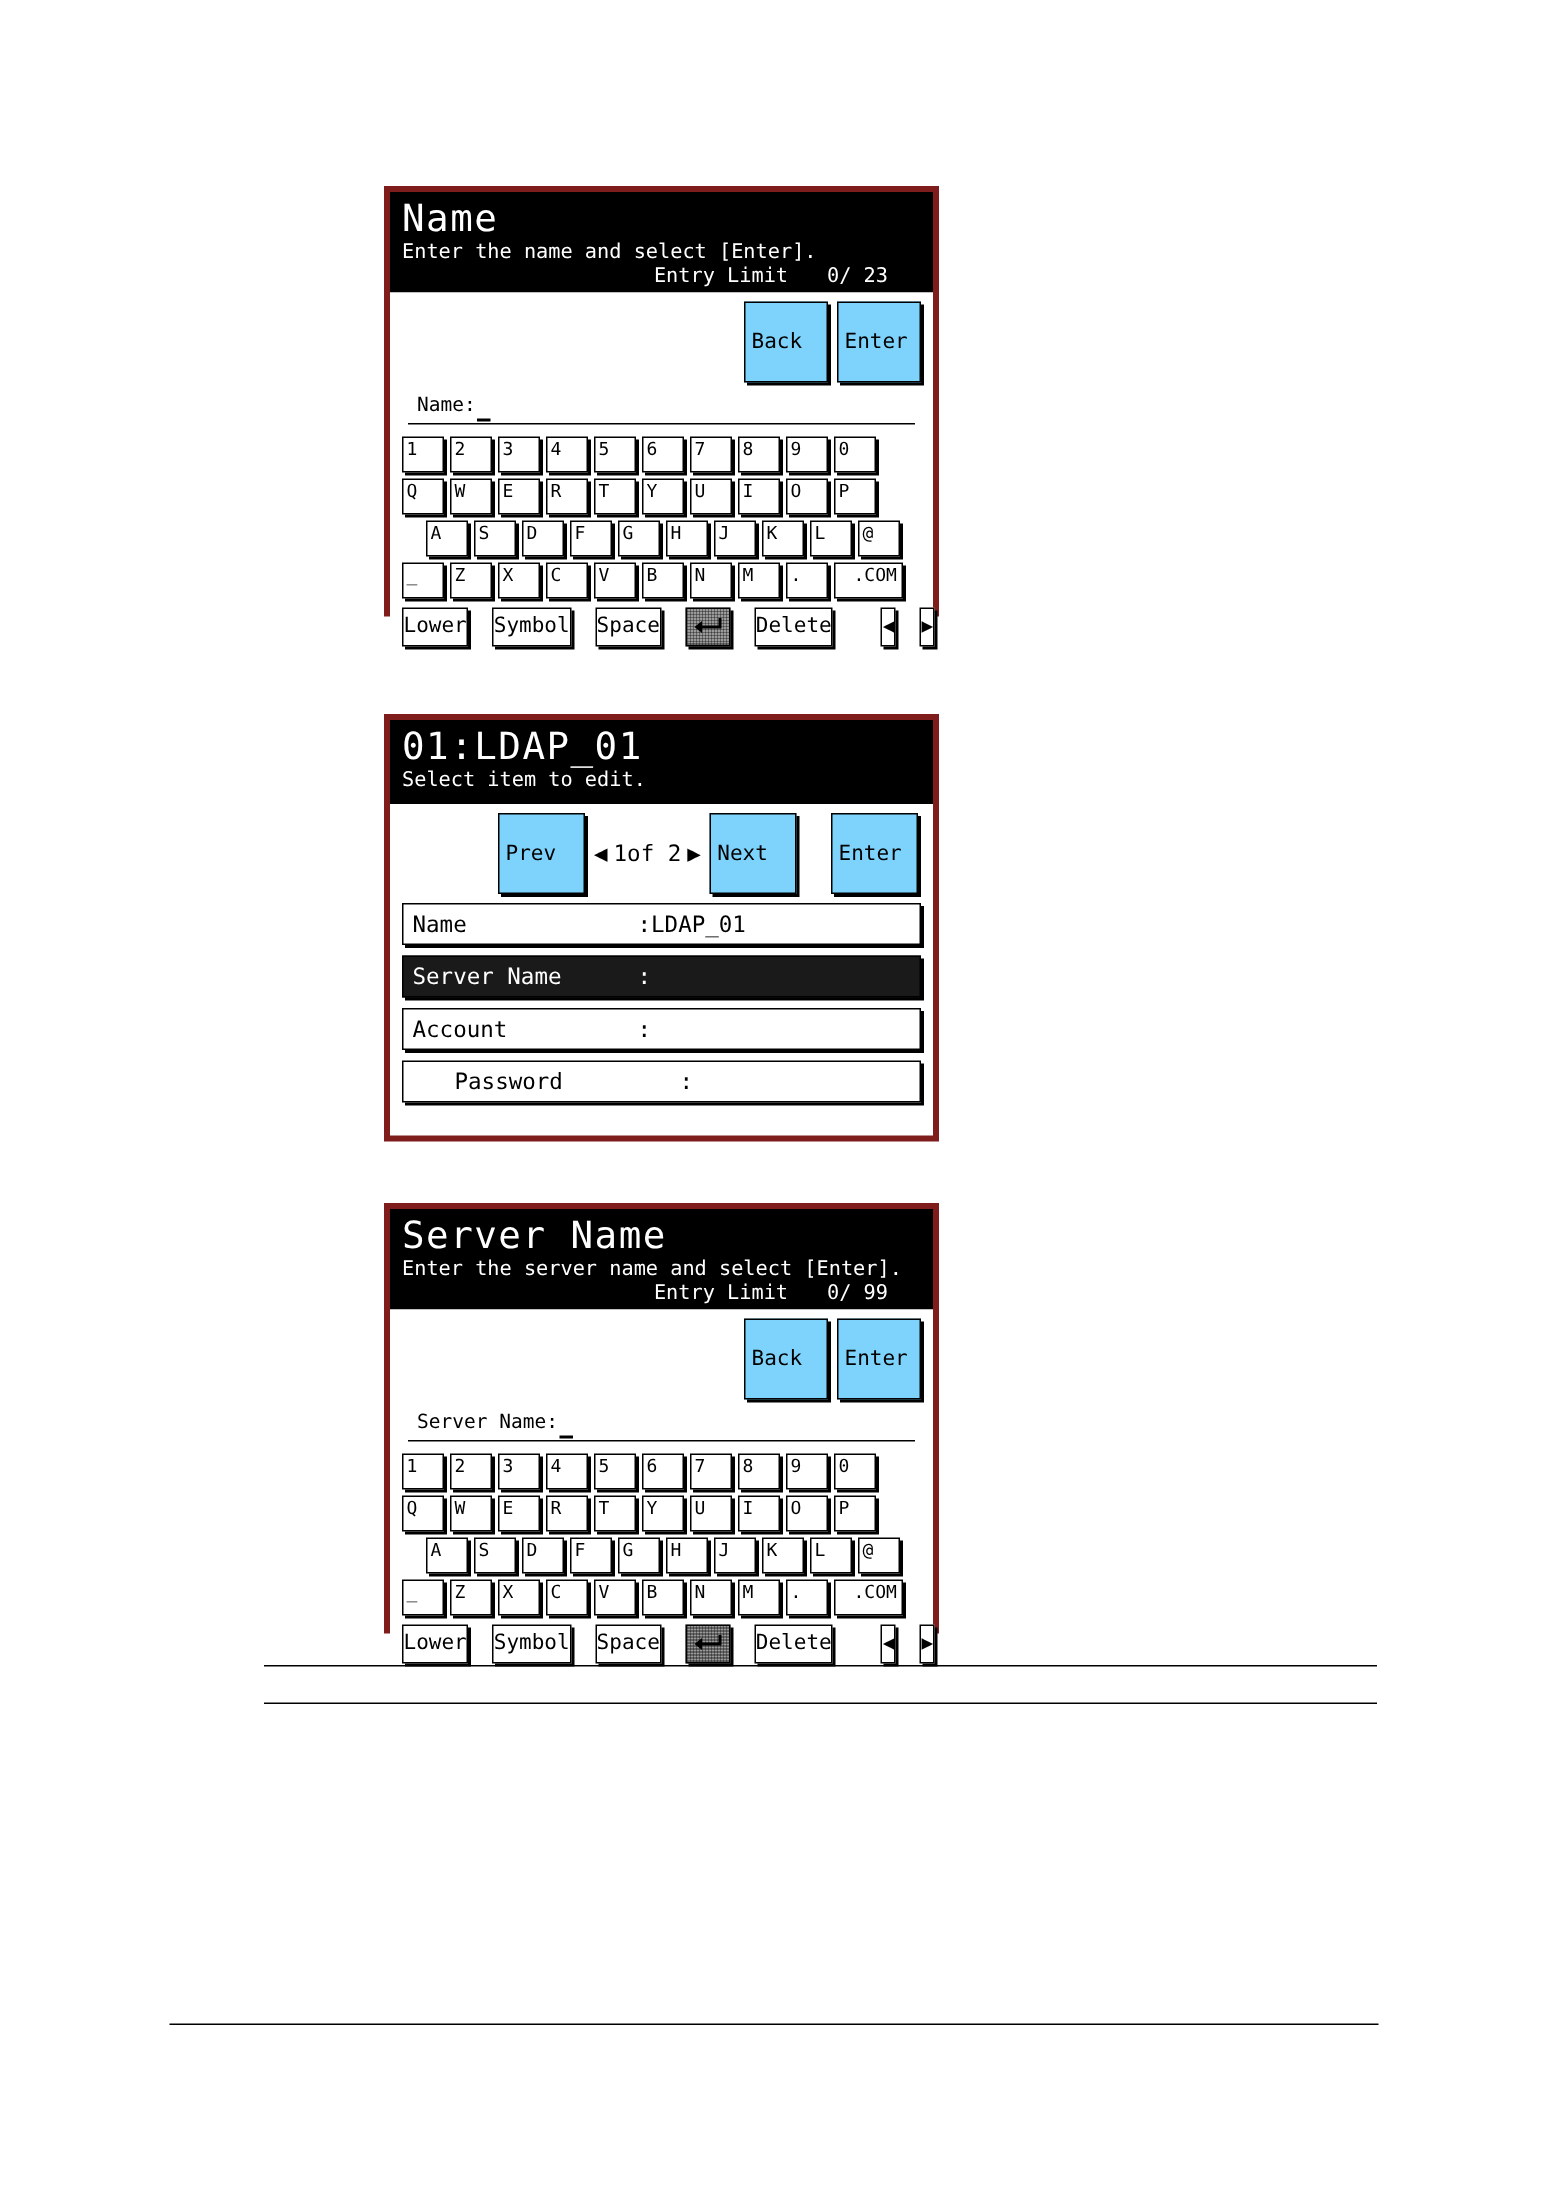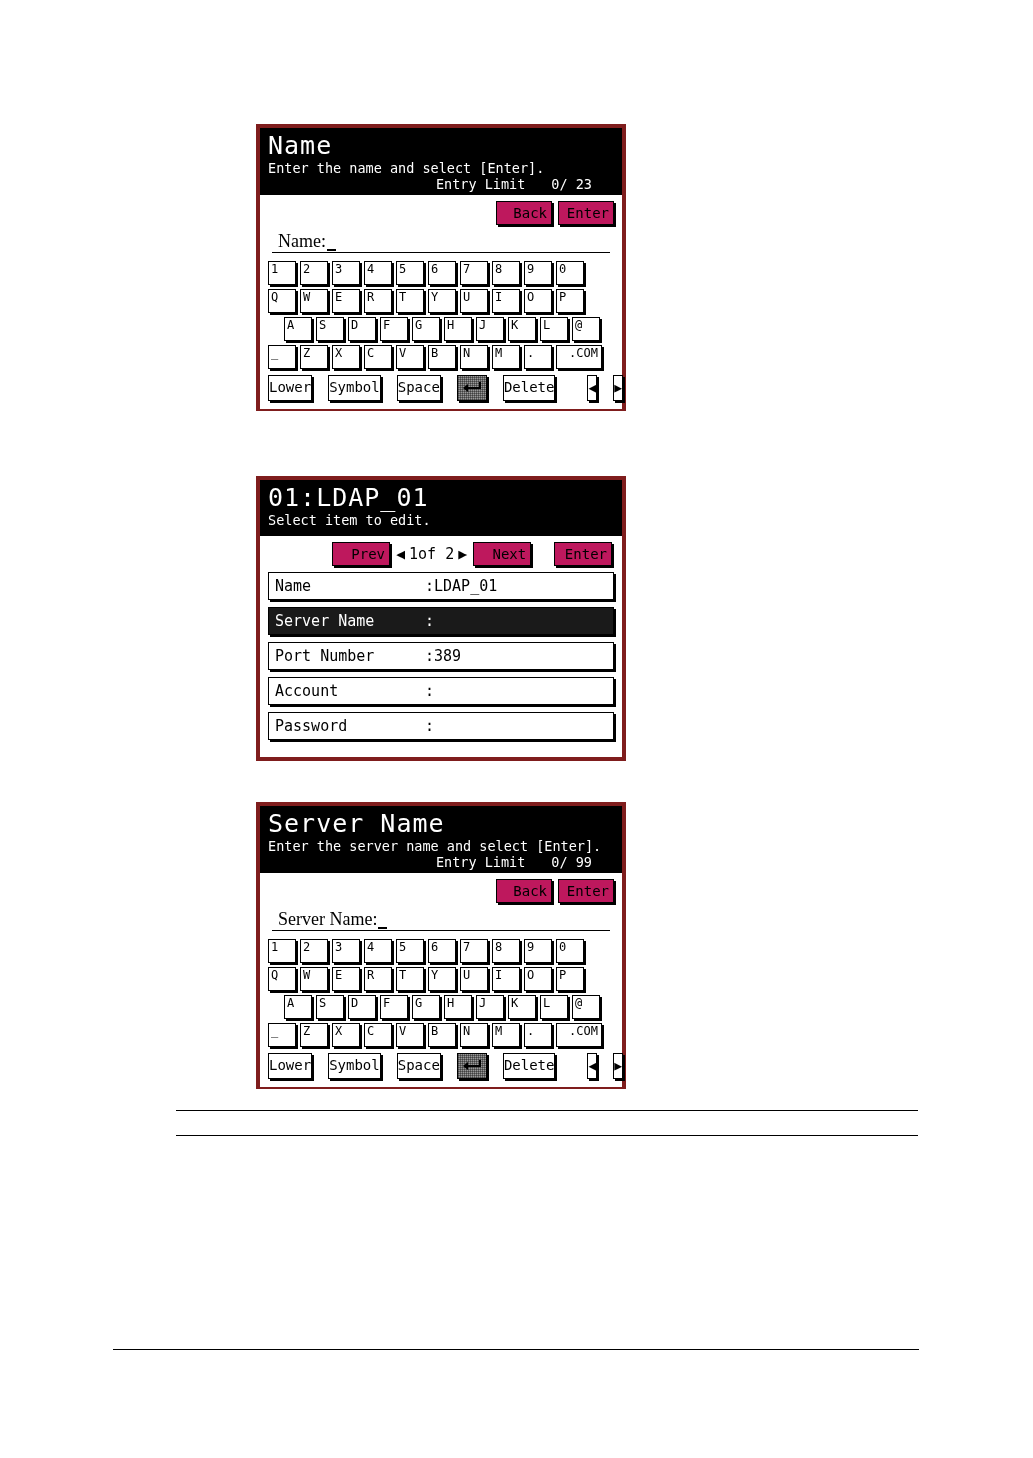--- a/index.html
+++ b/index.html
@@ -52,51 +52,50 @@
 
   .panel-body {
     background: #ffffff;
     padding: 6px 8px 8px 8px;
     box-sizing: border-box;
   }
 
   
   .btn {
     border: 1.5px solid #000;
-    background: #be185d;
+    background: #7dd3fc;
     font-family: "DejaVu Sans Mono", monospace;
     font-size: 14px;
     line-height: 20px;
-    text-align: right;
+    text-align: left;
     box-sizing: border-box;
     display: inline-block;
-    padding: 1px 4px;
+    padding: 16px 4px;
     white-space: nowrap;
   }
   .btn.shadow {
     box-shadow: 2px 2px 0 #000;
   }
 
   
   .kbd-toprow {
     display: flex;
     justify-content: flex-end;
     gap: 6px;
     margin-bottom: 4px;
   }
   .kbd-toprow .btn { width: 56px; }
 
   .field-line {
     border-bottom: 1.5px solid #000;
-    font-size: 18px;
+    font-size: 13px;
     line-height: 20px;
     padding: 2px 2px 1px 6px;
     margin: 2px 4px 8px 4px;
     white-space: nowrap;
-    font-family: Liberation Serif, serif;
   }
   .caret {
     display: inline-block;
     border-bottom: 2px solid #000;
     width: 9px;
     height: 13px;
     vertical-align: bottom;
     margin-left: 1px;
   }
 
@@ -409,28 +408,24 @@
 
     <div class="list-item">
       <span class="li-label">Name</span>
       <span class="li-value">:LDAP_01</span>
     </div>
     <div class="list-item selected">
       <span class="li-label">Server Name</span>
       <span class="li-value">:</span>
     </div>
     <div class="list-item">
-      <span class="li-label">Port Number</span>
-      <span class="li-value">:389</span>
-    </div>
-    <div class="list-item">
       <span class="li-label">Account</span>
       <span class="li-value">:</span>
     </div>
-    <div class="list-item" style="margin-bottom:0;">
+    <div class="list-item" style="margin-bottom:0;padding-left:28px;">
       <span class="li-label">Password</span>
       <span class="li-value">:</span>
     </div>
 
   </div>
 </div>
 
 <div class="panel" style="left:256px; top:802px; width:370px; height:287px;">
 
   <div class="panel-header">

